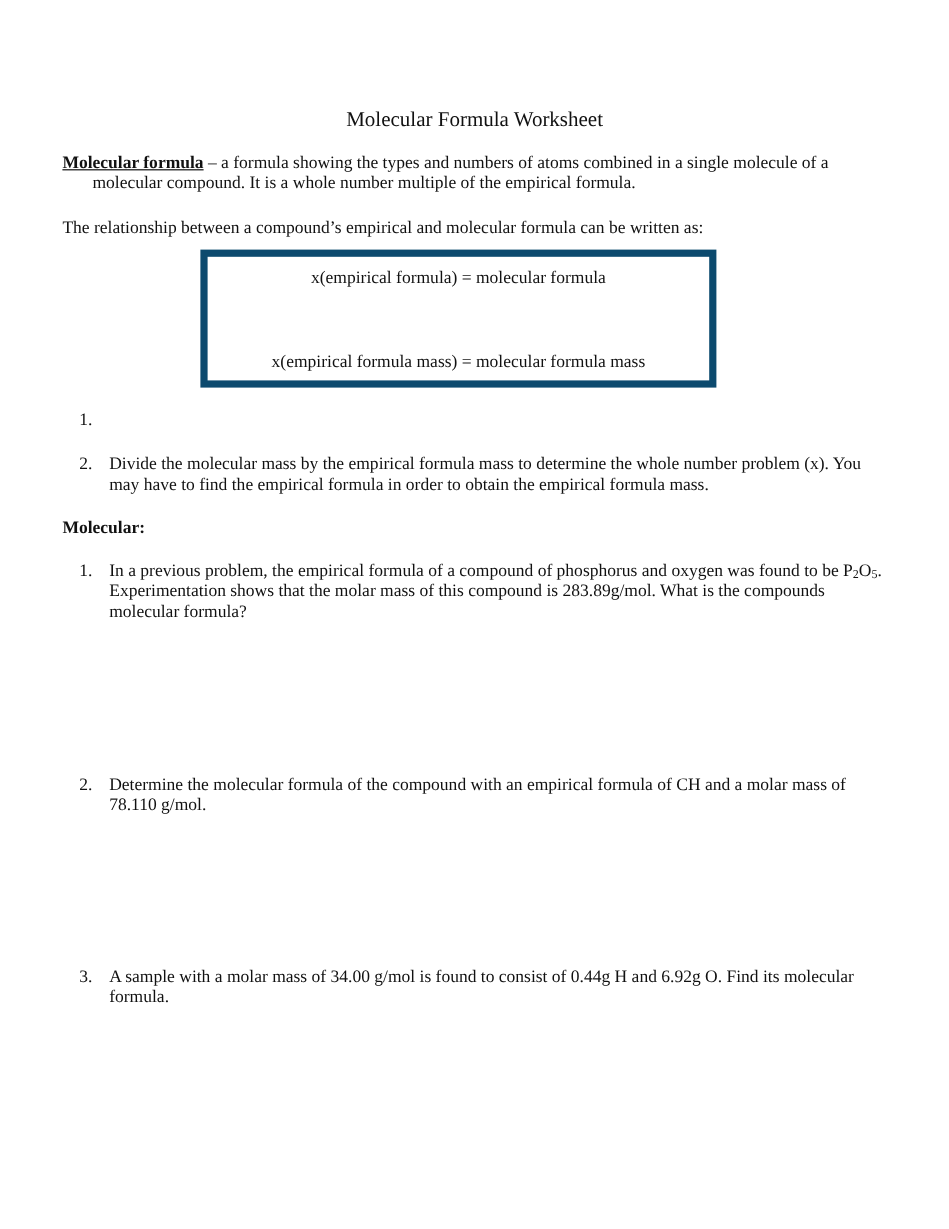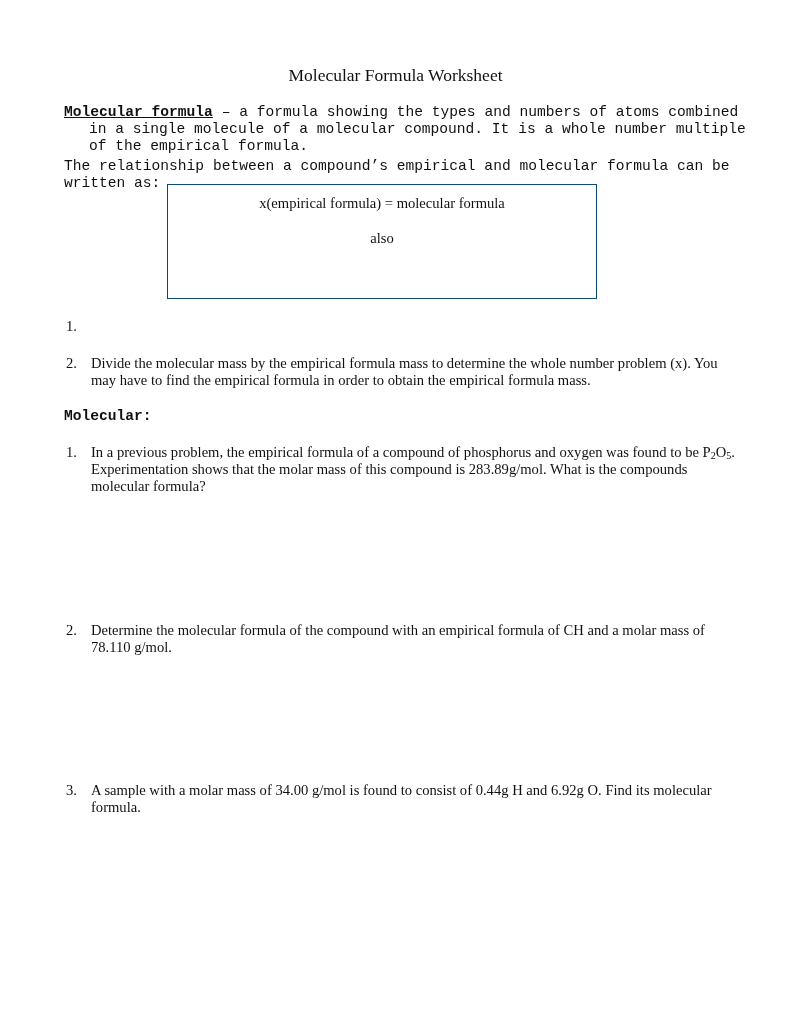--- a/index.html
+++ b/index.html
@@ -1,49 +1,49 @@
 <!DOCTYPE html>
 <html><head>
   <meta charset="utf-8">
   <style>
     html, body { margin: 0; padding: 0; background: #ffffff; }
     body {
       width: 791px; height: 1024px; position: relative; overflow: hidden;
       font-family: "Liberation Serif", "DejaVu Serif", serif;
       color: #111111; font-size: 14.6px; line-height: 17px;
     }
-    .abs { position: absolute; }
+    .abs { position: absolute; margin-top: 24px; }
     .title { left: 0; width: 791px; top: 65px; text-align: center; font-size: 17.5px; line-height: 20px; }
-    .para { left: 64px; width: 670px; font-family: Liberation Mono, monospace; }
+    .para { left: 52px; width: 670px; }
     .hang { padding-left: 25px; text-indent: -25px; }
     .term { font-weight: bold; text-decoration: underline; }
     .formula-box {
       left: 167px; top: 184px; width: 430px; height: 115px;
-      border: 1px solid #0c4a6e; box-sizing: border-box;
+      border: 6px solid #0c4a6e; box-sizing: border-box;
     }
     .box-line { position: absolute; left: 0; width: 100%; text-align: center; }
     .num-item { left: 66px; width: 670px; padding-left: 25px; box-sizing: border-box; }
     .num-item .n { position: absolute; left: 0; }
     .bold { font-weight: bold; }
     sub { font-size: 10px; vertical-align: -2px; line-height: 0; }
   </style>
 </head>
 <body>
 
 <div class="abs title">Molecular Formula Worksheet</div>
 
 <div class="abs para hang" style="top:104px;">
   <span class="term">Molecular formula</span><span> – a formula showing the types and numbers of atoms combined in a single molecule of a molecular compound.  It is a whole number multiple of the empirical formula.</span>
 </div>
 
 <div class="abs para" style="top:158px;">The relationship between a compound’s empirical and molecular formula can be written as:</div>
 
 <div class="abs formula-box">
   <div class="box-line" style="top:10px;">x(empirical formula) = molecular formula</div>
-  <div class="box-line" style="top:45px;">also</div>
+  <div class="box-line" style="top:80px;">x(empirical formula mass) = molecular formula mass</div>
 </div>
 
 <div class="abs num-item" style="top:318px;">
   <span class="n">1.</span>
 </div>
 
 <div class="abs num-item" style="top:355px;">
   <span class="n">2.</span>
   <span>Divide the molecular mass by the empirical formula mass to determine the whole number problem (x).  You may have to find the empirical formula in order to obtain the empirical formula mass.</span>
 </div>

